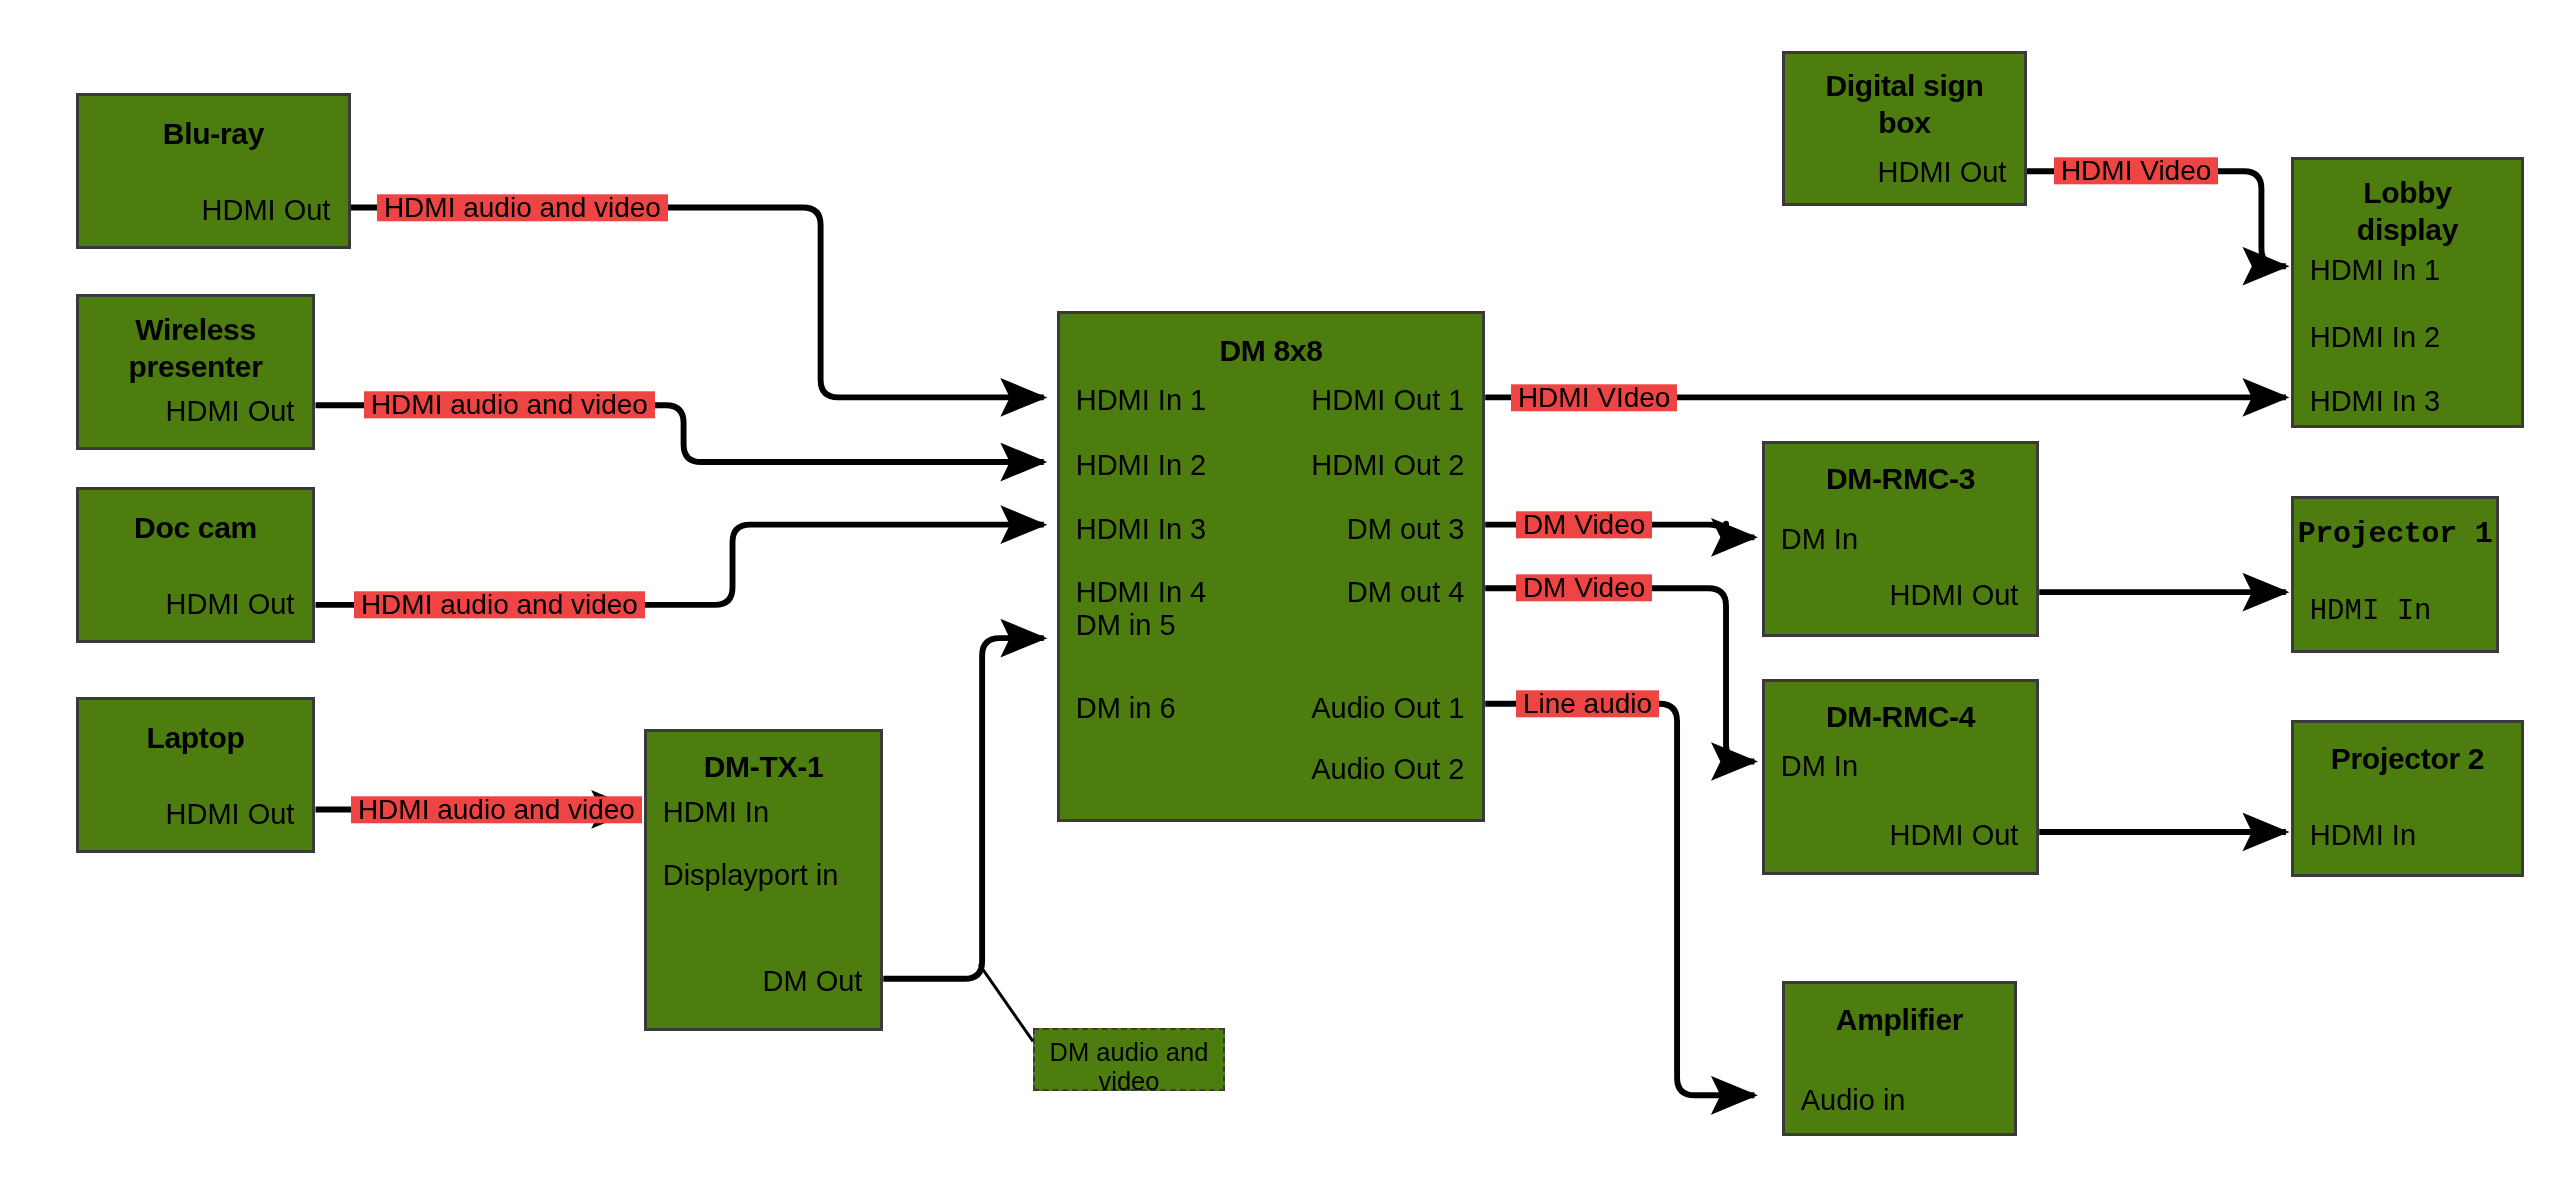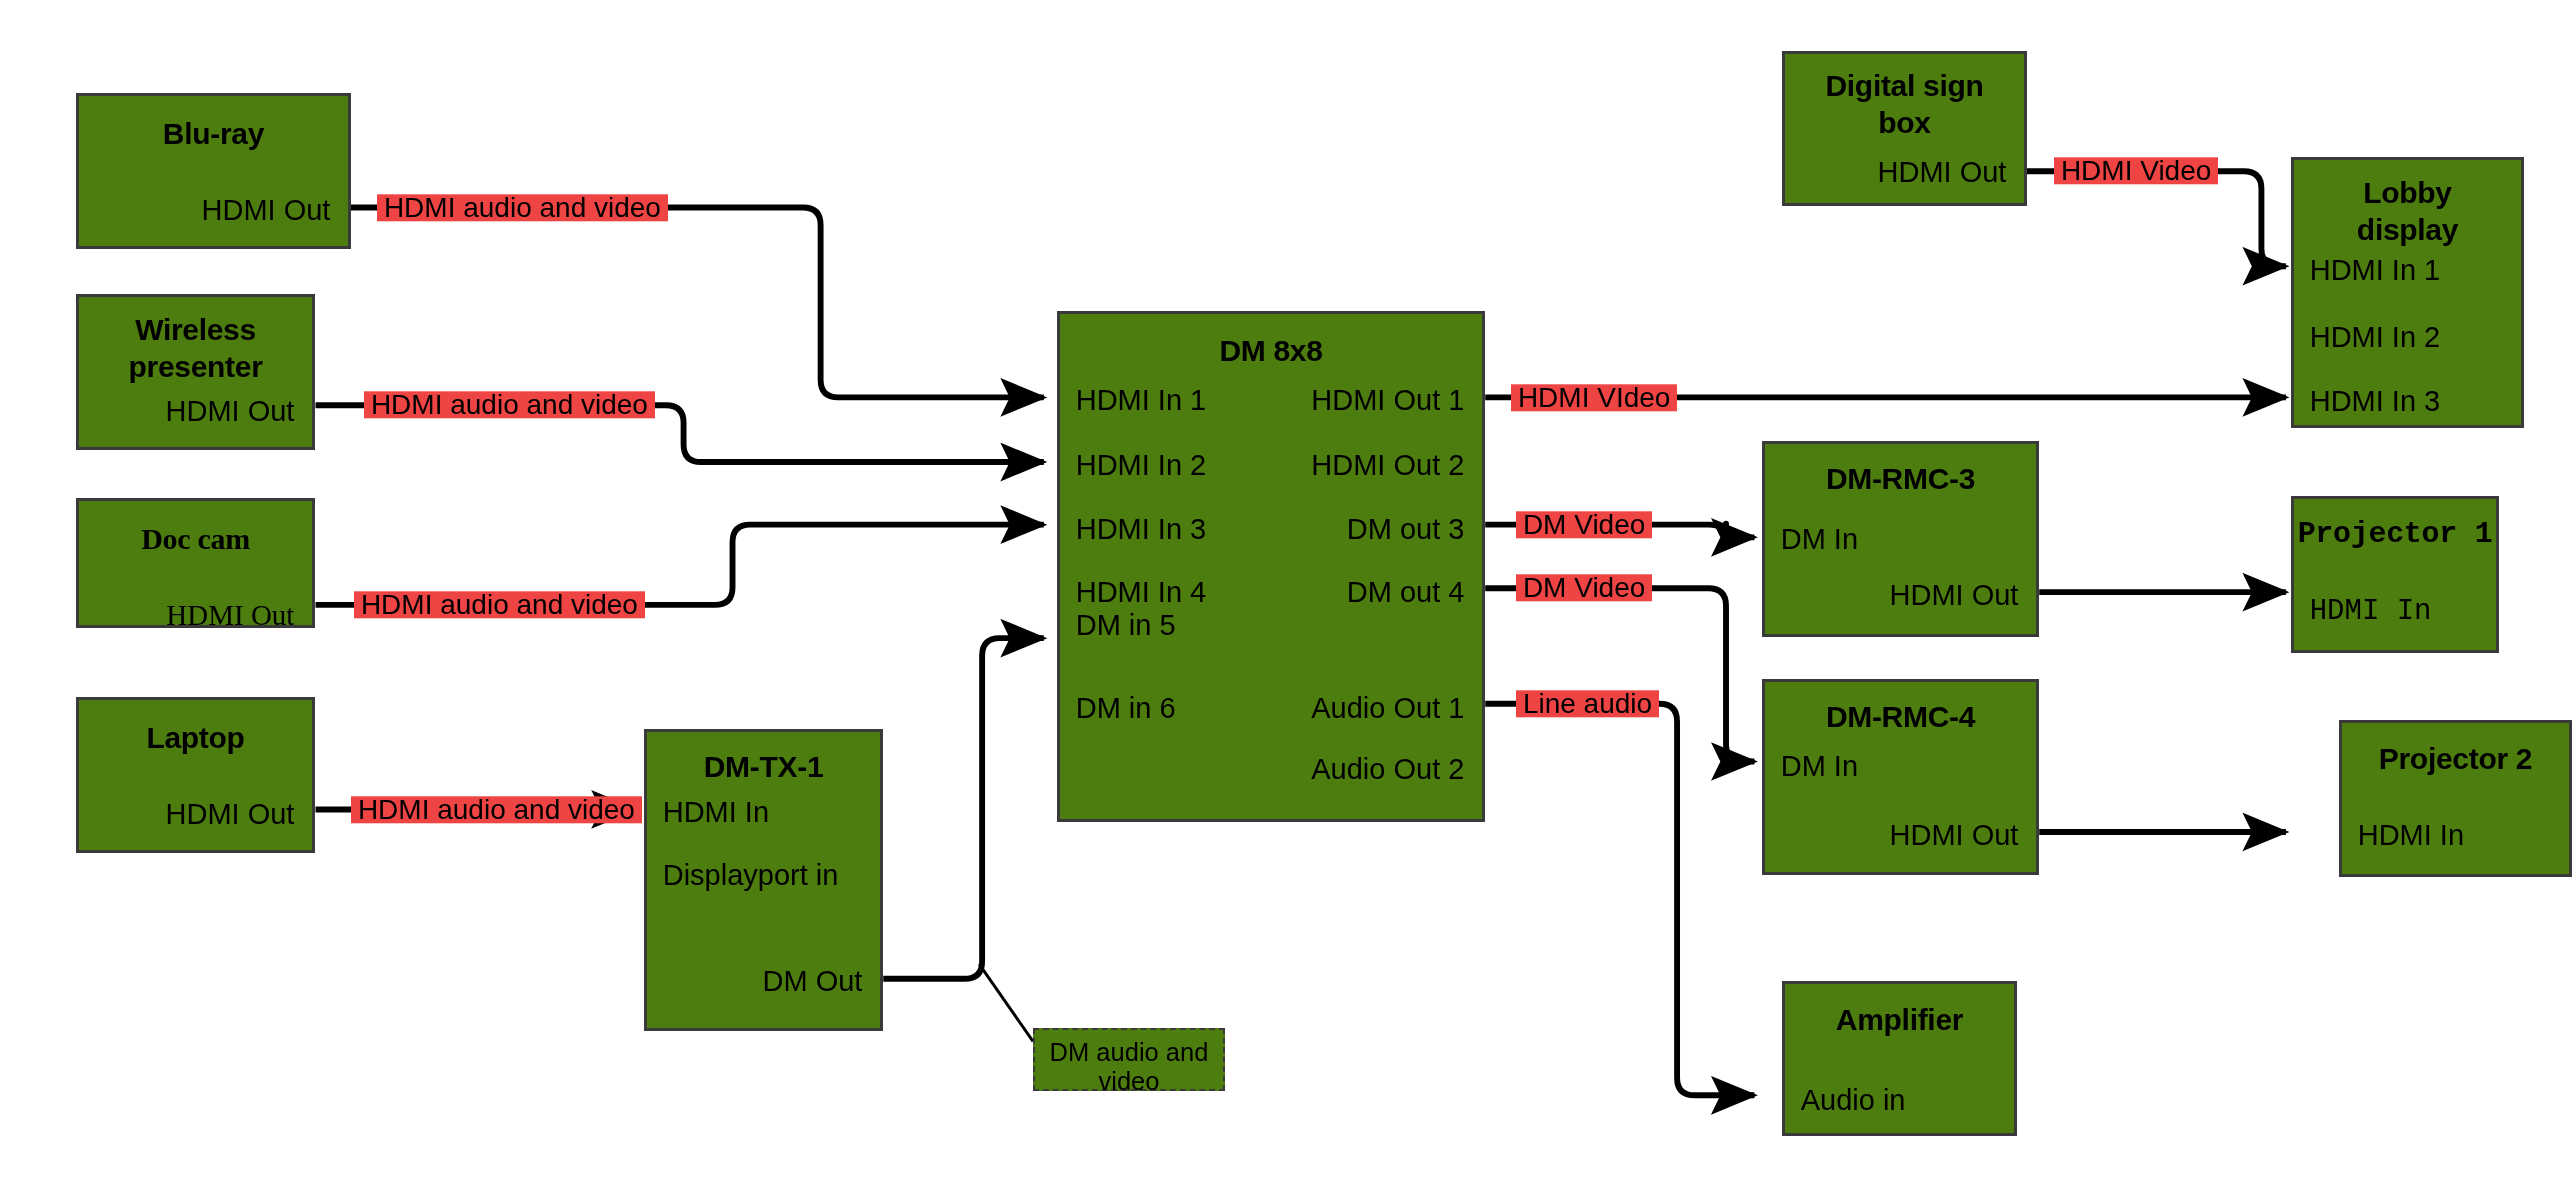--- a/index.html
+++ b/index.html
@@ -117,21 +117,21 @@
   <div class="node" style="left:76px; top:93px; width:275px; height:156px;">
     <div class="node-title" style="top:18.6px;">Blu-ray</div>
     <div class="port r" style="top:98px;">HDMI Out</div>
   </div>
 
   <div class="node" style="left:76px; top:294px; width:239px; height:156px;">
     <div class="node-title" style="top:13.7px; padding:0 29px;">Wireless presenter</div>
     <div class="port r" style="top:98px;">HDMI Out</div>
   </div>
 
-  <div class="node" style="left:76px; top:498px; width:239px; height:130px;font-family:Liberation Serif, serif;">
+  <div class="node" style="left:76px; top:487px; width:239px; height:156px;">
     <div class="node-title" style="top:18.6px;">Doc cam</div>
     <div class="port r" style="top:98px;">HDMI Out</div>
   </div>
 
   <div class="node" style="left:76px; top:697px; width:239px; height:156px;">
     <div class="node-title" style="top:18.6px;">Laptop</div>
     <div class="port r" style="top:98px;">HDMI Out</div>
   </div>
 
   <div class="node" style="left:644px; top:729px; width:239px; height:302px;">
@@ -181,21 +181,21 @@
     <div class="node-title" style="top:15.7px;">DM-RMC-4</div>
     <div class="port l" style="top:68px;">DM In</div>
     <div class="port r" style="top:137px;">HDMI Out</div>
   </div>
 
   <div class="node" style="left:2291px; top:496px; width:208px; height:157px;font-family:Liberation Mono, monospace;">
     <div class="node-title" style="top:16.6px;">Projector 1</div>
     <div class="port l" style="top:96px;">HDMI In</div>
   </div>
 
-  <div class="node" style="left:2291px; top:720px; width:233px; height:157px;margin-left:48px;">
+  <div class="node" style="left:2291px; top:720px; width:233px; height:157px;">
     <div class="node-title" style="top:16.6px;">Projector 2</div>
     <div class="port l" style="top:96px;">HDMI In</div>
   </div>
 
   <div class="node" style="left:1782px; top:981px; width:235px; height:155px;">
     <div class="node-title" style="top:16.6px;">Amplifier</div>
     <div class="port l" style="top:100px;">Audio in</div>
   </div>
 
   <div class="node dashed" style="left:1033px; top:1028px; width:192px; height:63px;">

